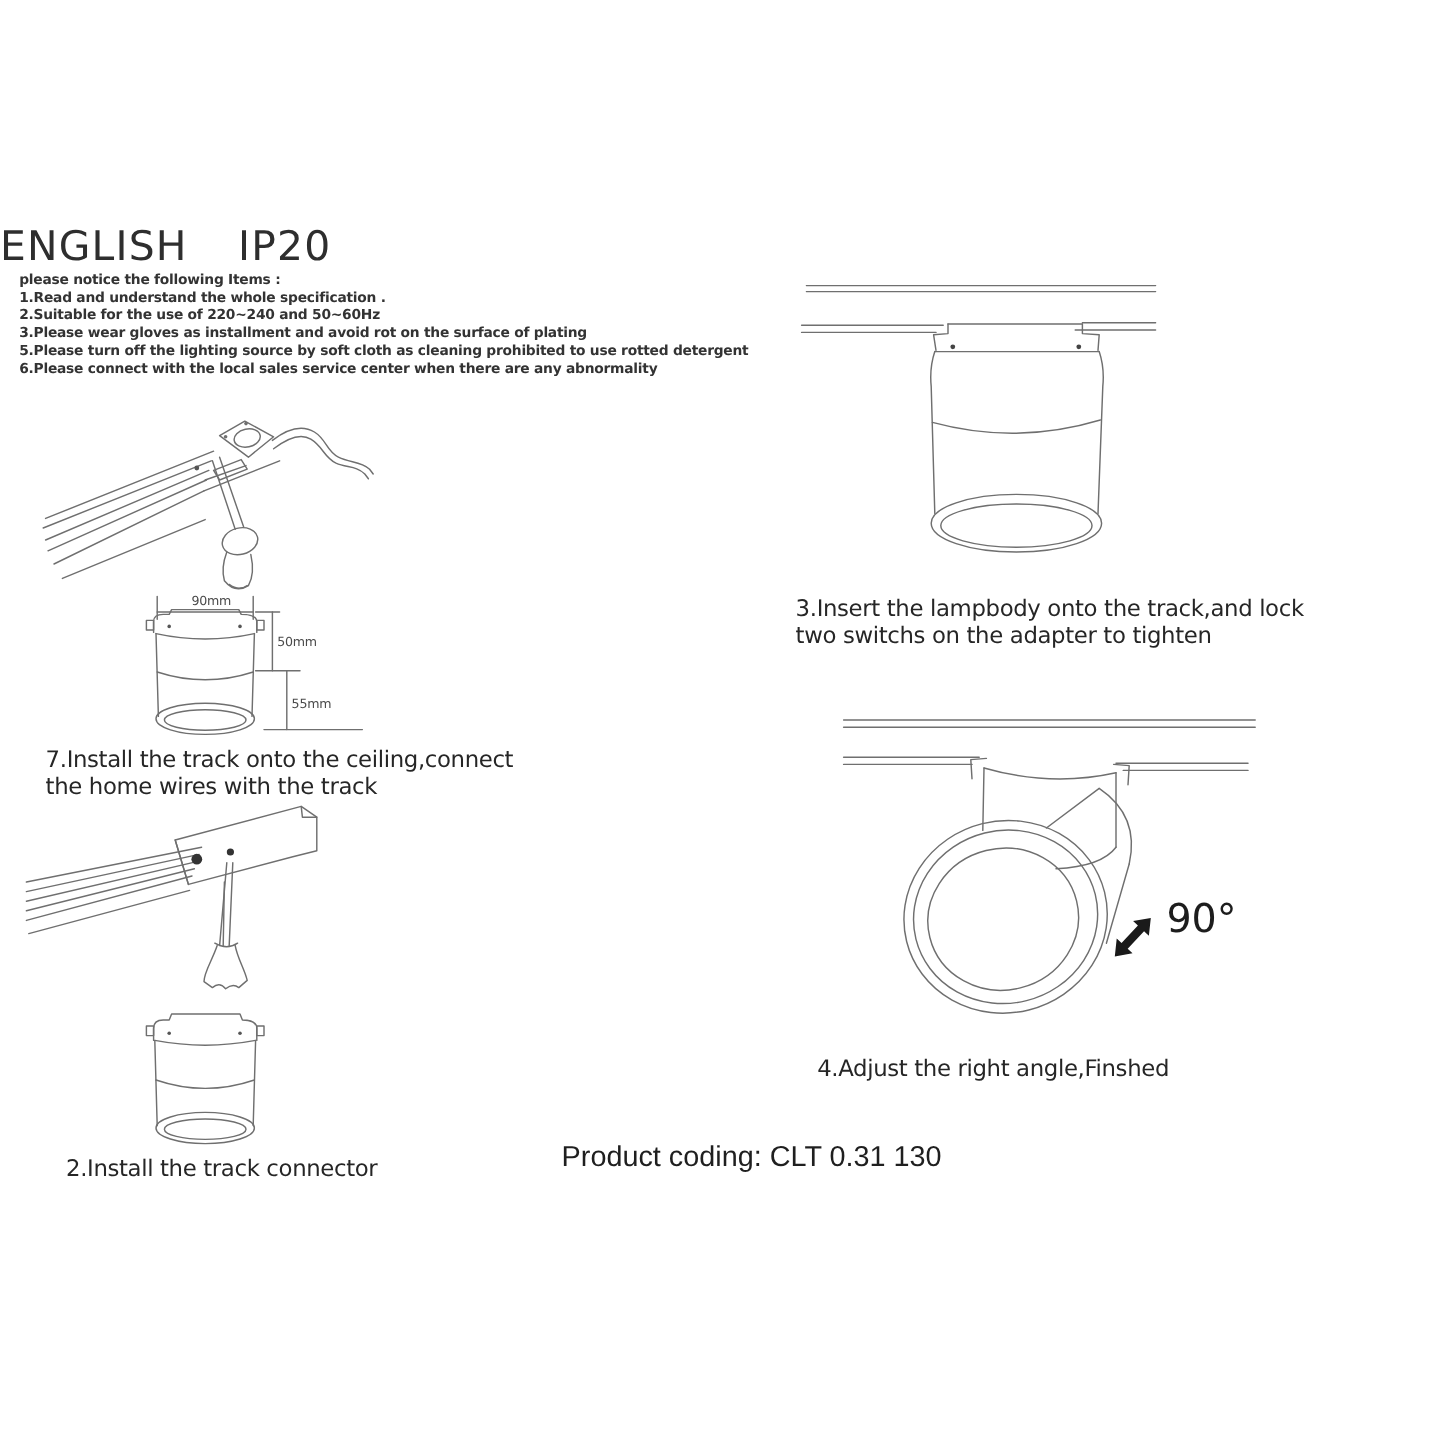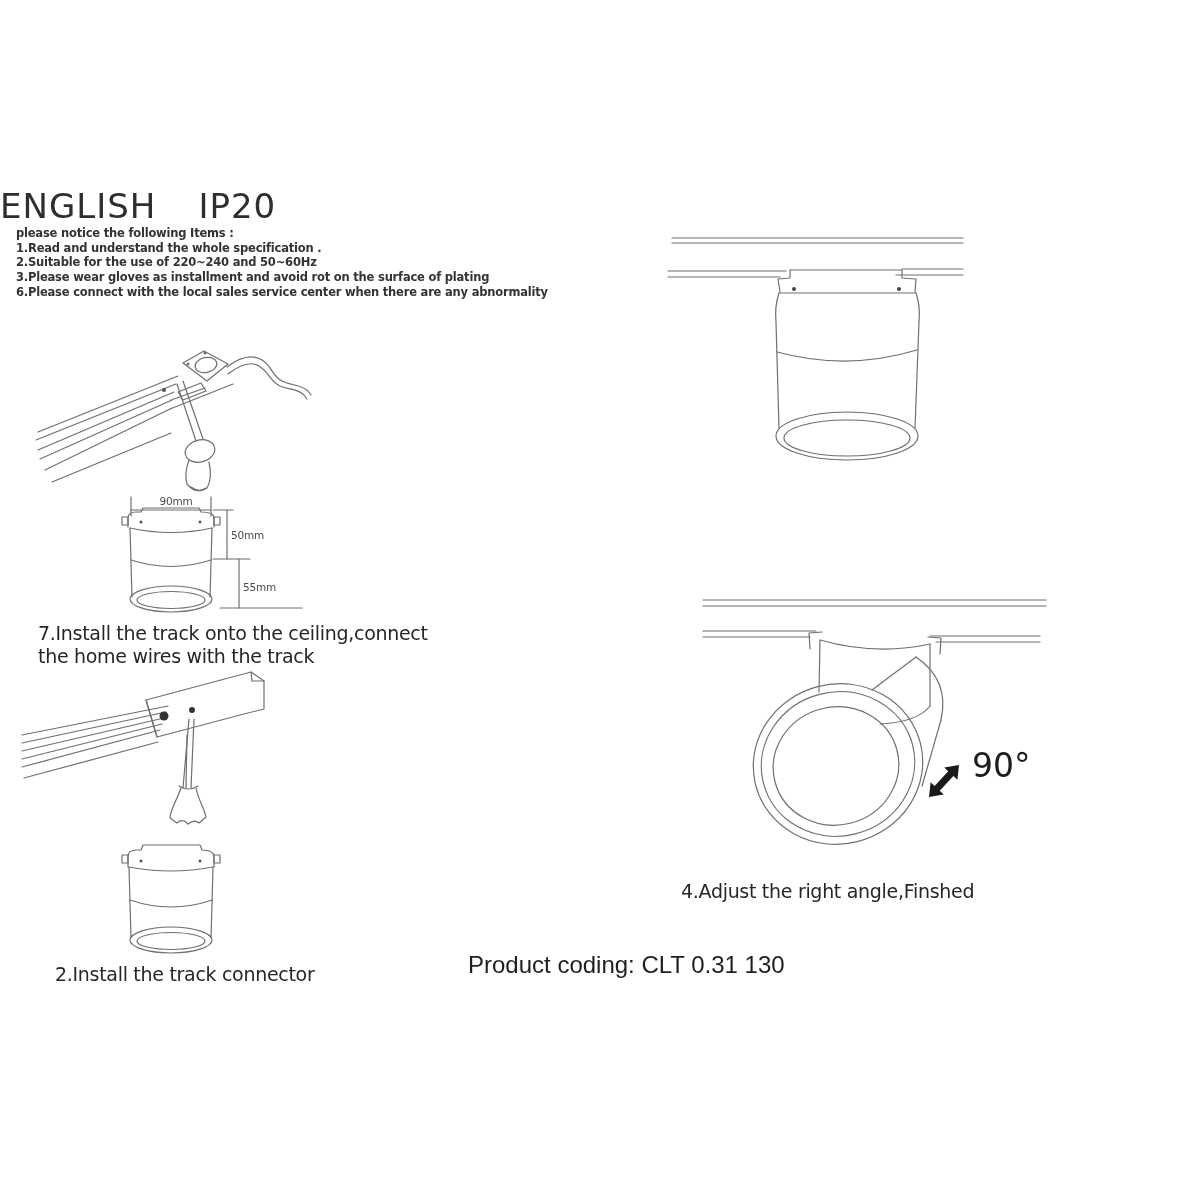--- a/index.html
+++ b/index.html
@@ -174,36 +174,41 @@
     <span>ENGLISH</span>
     <span class="gap"></span>
     <span>IP20</span>
   </div>
 
   <div id="spec" class="abs">
     <div>please notice the following Items :</div>
     <div>1.Read and understand the whole specification .</div>
     <div>2.Suitable for the use of 220~240 and 50~60Hz</div>
     <div>3.Please wear gloves as installment and avoid rot on the surface of plating</div>
+    <div>5.Please turn off the lighting source by soft cloth as cleaning prohibited to use rotted detergent</div>
     <div>6.Please connect with the local sales service center when there are any abnormality</div>
   </div>
 
   <div id="dimW" class="abs dim">90mm</div>
   <div id="dimU" class="abs dim">50mm</div>
   <div id="dimL" class="abs dim">55mm</div>
 
   <div id="cap1" class="abs caption">
     <div>7.Install the track onto the ceiling,connect</div>
     <div>the home wires with the track</div>
   </div>
 
   <div id="cap2" class="abs caption">
     <div>2.Install the track connector</div>
   </div>
 
+  <div id="cap3" class="abs caption">
+    <div>3.Insert the lampbody onto the track,and lock</div>
+    <div>two switchs on the adapter to tighten</div>
+  </div>
 
   <div id="cap4" class="abs caption">
     <div>4.Adjust the right angle,Finshed</div>
   </div>
 
   <div id="angle" class="abs">90°</div>
 
   <div id="product" class="abs">Product coding: CLT 0.31 130</div>
 
 </div>

